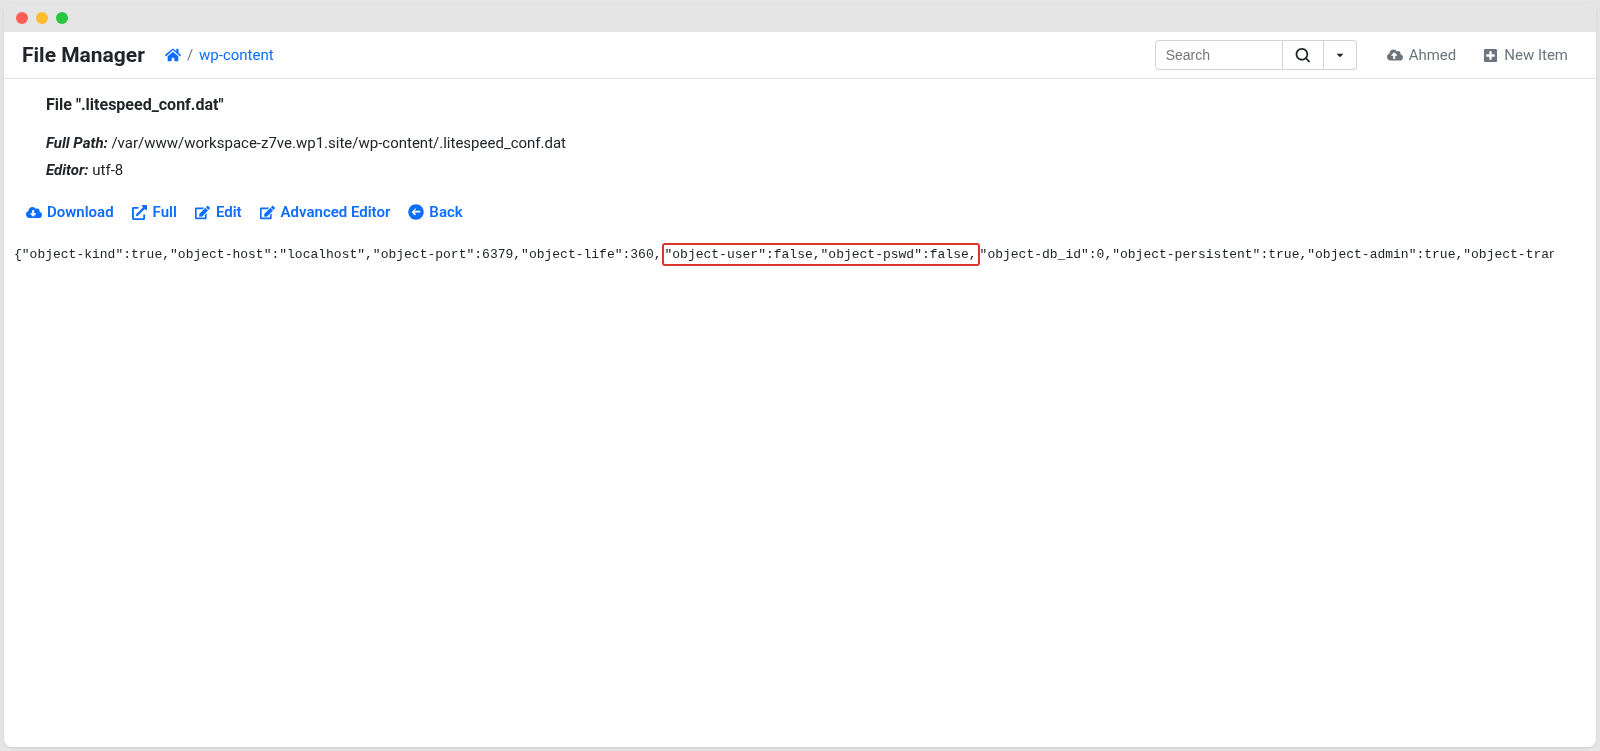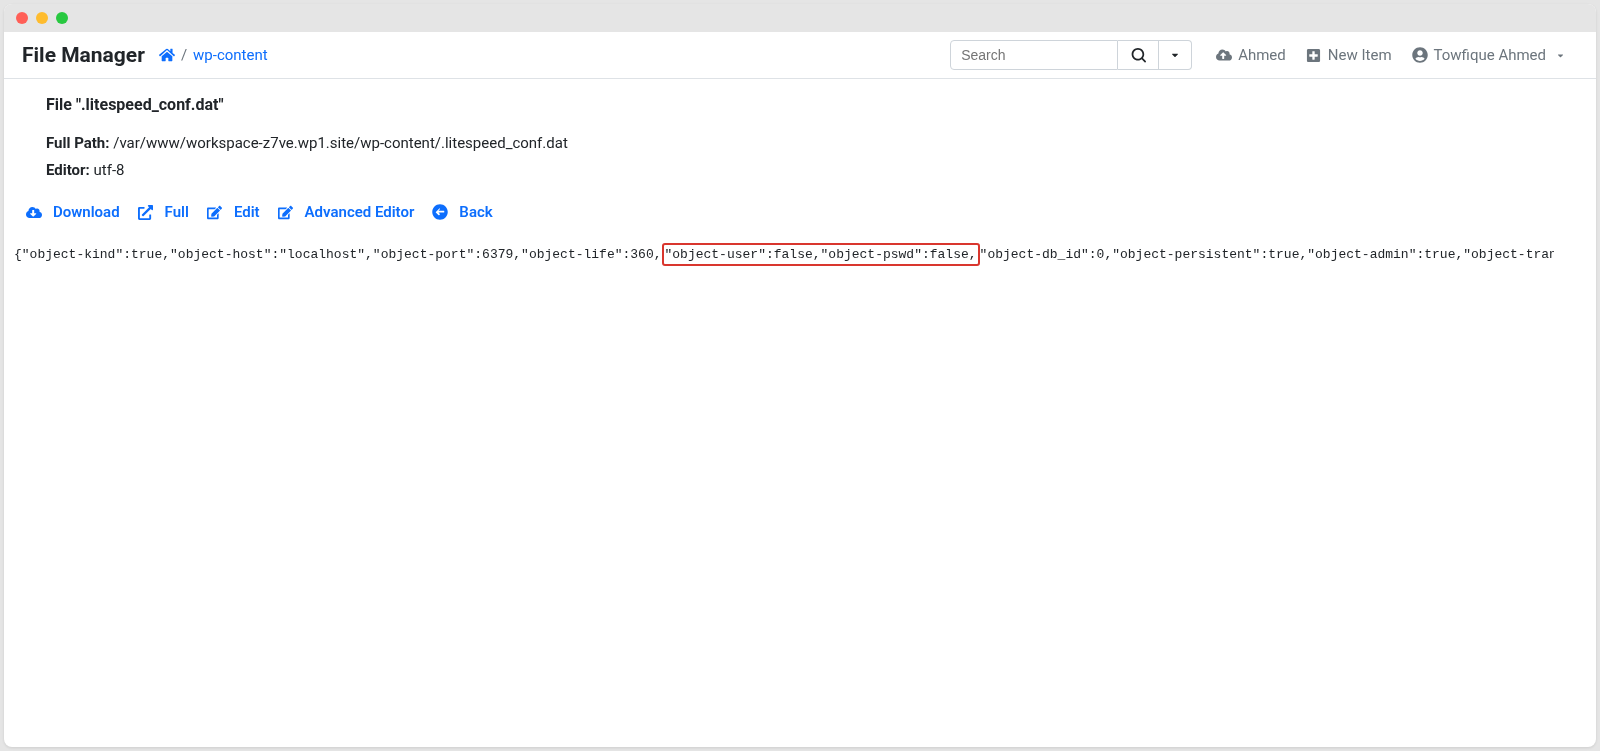--- a/index.html
+++ b/index.html
@@ -33,20 +33,21 @@
     }
     .dot-red { background: #ff5f57; }
     .dot-yellow { background: #febc2e; }
     .dot-green { background: #28c840; }
     .topbar {
       display: flex;
       align-items: center;
       padding: 8px 18px;
       border-bottom: 1px solid #dee2e6;
       background: #fff;
+      gap: 6px;
     }
     .app-title {
       font-size: 21px;
       font-weight: 700;
       color: #212529;
       margin-right: 14px;
     }
     .breadcrumb {
       display: flex;
       align-items: center;
@@ -68,21 +69,21 @@
     .search-group {
       display: flex;
       align-items: stretch;
       margin-right: 14px;
     }
     .search-input {
       border: 1px solid #ced4da;
       border-radius: 4px 0 0 4px;
       padding: 6px 10px;
       font-size: 14px;
-      width: 168px;
+      width: 128px;
       outline: none;
     }
     .search-btn {
       border: 1px solid #ced4da;
       border-left: none;
       background: #fff;
       padding: 0 12px;
       cursor: pointer;
       display: flex;
       align-items: center;
@@ -124,36 +125,37 @@
       margin-bottom: 18px;
     }
     .meta-line {
       font-size: 15px;
       color: #212529;
       margin-bottom: 4px;
       line-height: 1.5;
     }
     .meta-line b {
       font-weight: 700;
+      font-style: italic;
     }
     .actions {
       margin-top: 22px;
       margin-bottom: 18px;
       margin-left: -20px;
       display: flex;
       gap: 18px;
     }
     .action-link {
       color: #0d6efd;
       text-decoration: none;
       font-weight: 600;
       font-size: 15px;
       display: flex;
       align-items: center;
-      gap: 11px;
+      gap: 5px;
       cursor: pointer;
     }
     .file-content {
       font-family: "Courier New", Courier, monospace;
       font-size: 13px;
       color: #212529;
       white-space: nowrap;
       overflow-x: hidden;
       margin-left: -32px;
       padding-top: 4px;
@@ -214,33 +216,20 @@
       <span>Ahmed</span>
     </a>
     <a class="nav-link">
       <span class="icon">
         <svg width="15" height="15" viewBox="0 0 448 512" fill="#6c757d">
             <path d="M400 32H48C21.5 32 0 53.5 0 80v352c0 26.5 21.5 48 48 48h352c26.5 0 48-21.5 48-48V80c0-26.5-21.5-48-48-48zM368 284c0 6.6-5.4 12-12 12h-92v92c0 6.6-5.4 12-12 12h-56c-6.6 0-12-5.4-12-12v-92H92c-6.6 0-12-5.4-12-12v-56c0-6.6 5.4-12 12-12h92v-92c0-6.6 5.4-12 12-12h56c6.6 0 12 5.4 12 12v92h92c6.6 0 12 5.4 12 12v56z"></path>
           </svg>
       </span>
       <span>New Item</span>
     </a>
-    <a class="nav-link">
-      <span class="icon">
-        <svg width="16" height="16" viewBox="0 0 496 512" fill="#6c757d">
-            <path d="M248 8C111 8 0 119 0 256s111 248 248 248 248-111 248-248S385 8 248 8zm0 96c48.6 0 88 39.4 88 88s-39.4 88-88 88-88-39.4-88-88 39.4-88 88-88zm0 344c-58.7 0-111.3-26.6-146.5-68.2 18.8-35.4 55.6-59.8 98.5-59.8 2.4 0 4.8.4 7.1 1.1 13 4.2 26.6 6.9 40.9 6.9s28-2.7 40.9-6.9c2.3-.7 4.7-1.1 7.1-1.1 42.9 0 79.7 24.4 98.5 59.8C359.3 421.4 306.7 448 248 448z"></path>
-          </svg>
-      </span>
-      <span>Towfique Ahmed</span>
-      <span class="icon">
-        <svg width="9" height="9" viewBox="0 0 320 512" fill="#6c757d">
-            <path d="M31.3 192h257.3c17.8 0 26.7 21.5 14.1 34.1L174.1 354.8c-7.8 7.8-20.5 7.8-28.3 0L17.2 226.1C4.6 213.5 13.5 192 31.3 192z"></path>
-          </svg>
-      </span>
-    </a>
   </div>
 
   <div class="content">
     <div class="file-header">
       <span>File </span><span>".litespeed_conf.dat"</span>
     </div>
 
     <div class="meta-line">
       <b>Full Path:</b><span> /var/www/workspace-z7ve.wp1.site/wp-content/.litespeed_conf.dat</span>
     </div>

